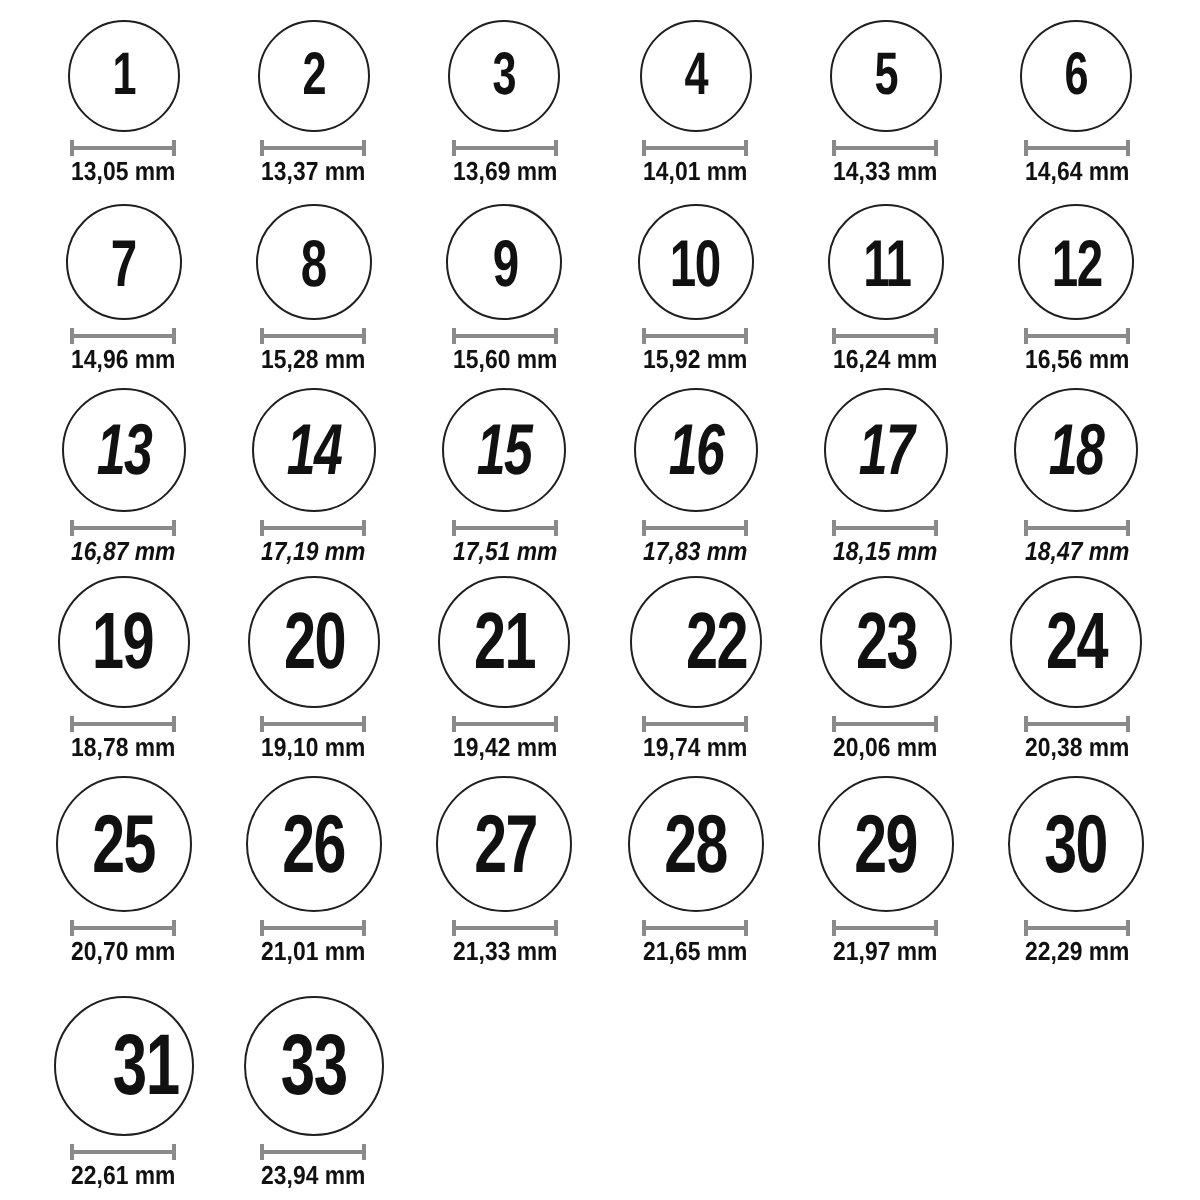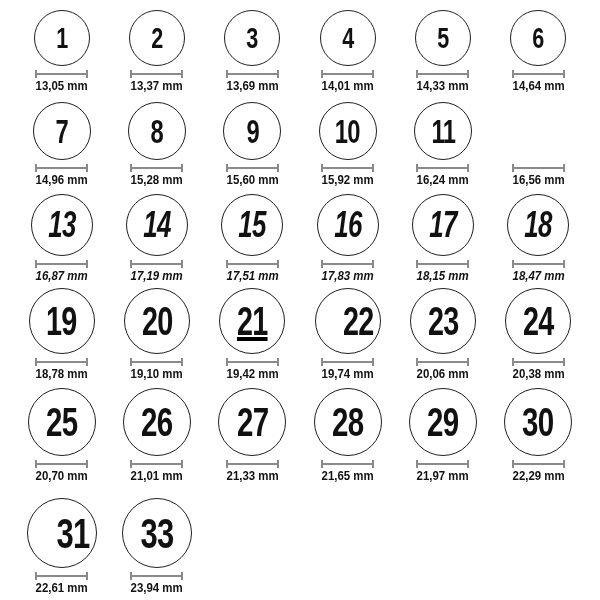--- a/index.html
+++ b/index.html
@@ -156,20 +156,23 @@
         <span class="size-label">15,92 mm</span>
       </div>
       <div class="cell">
         <div class="circle" style="width: 58px; height: 58px;">
           <span class="num" style="font-size: 33px;">11</span>
         </div>
         <div class="dim-line"></div>
         <span class="size-label">16,24 mm</span>
       </div>
       <div class="cell">
+        <div class="circle" style="width: 58px; height: 58px;">
+          <span class="num" style="font-size: 33px;">12</span>
+        </div>
         <div class="dim-line"></div>
         <span class="size-label">16,56 mm</span>
       </div>
     </div>
     <div class="row" style="height: 96px; font-style: italic;">
       <div class="cell">
         <div class="circle" style="width: 62px; height: 62px;">
           <span class="num" style="font-size: 36px;">13</span>
         </div>
         <div class="dim-line"></div>
@@ -220,21 +223,21 @@
         <span class="size-label">18,78 mm</span>
       </div>
       <div class="cell">
         <div class="circle" style="width: 66px; height: 66px;">
           <span class="num" style="font-size: 40px;">20</span>
         </div>
         <div class="dim-line"></div>
         <span class="size-label">19,10 mm</span>
       </div>
       <div class="cell">
-        <div class="circle" style="width: 66px; height: 66px; text-decoration: underline;">
+        <div class="circle" style="width: 66px; height: 66px;">
           <span class="num" style="font-size: 40px;">21</span>
         </div>
         <div class="dim-line"></div>
         <span class="size-label">19,42 mm</span>
       </div>
       <div class="cell">
         <div class="circle" style="width: 66px; height: 66px; justify-content: flex-end;">
           <span class="num" style="font-size: 40px;">22</span>
         </div>
         <div class="dim-line"></div>

